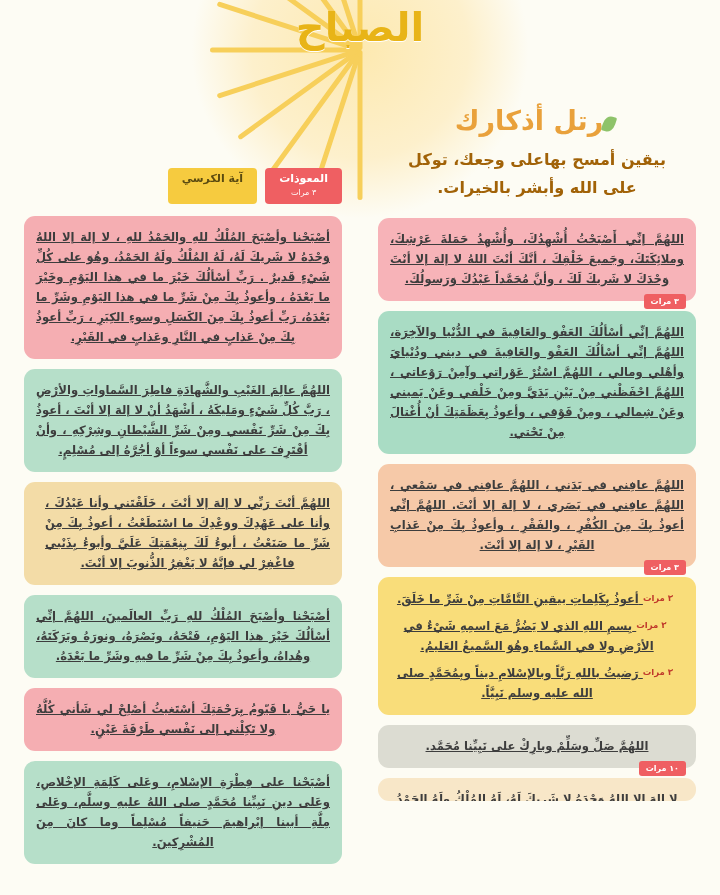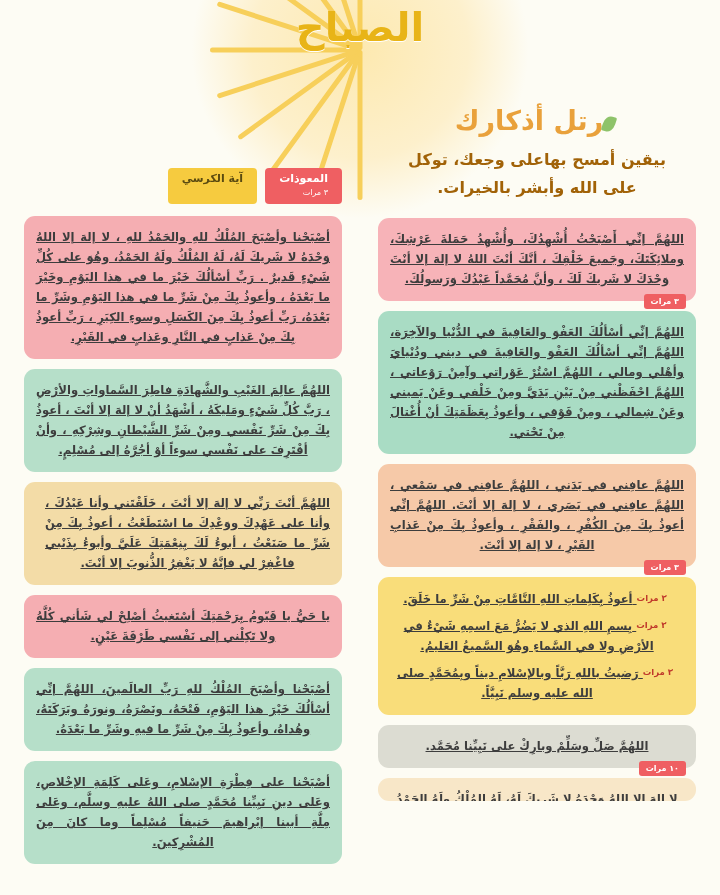--- a/index.html
+++ b/index.html
@@ -107,21 +107,21 @@
     margin-bottom: 2px;
     padding-top: 72px;
   }
   .pill {
     font-size: 11px;
     font-weight: bold;
     color: #ffffff;
     border-radius: 4px;
     padding: 4px 14px;
     line-height: 14px;
-    text-align: right;
+    text-align: center;
   }
   .pill-red { background: #ef5f62; }
   .pill-yellow { background: #f6cb3f; color: #5a4a10; }
   .pill-sub { font-size: 8px; font-weight: normal; display:block; }
 
   
   .card {
     position: relative;
     border-radius: 11px;
     padding: 11px 12px 12px 12px;
@@ -211,21 +211,21 @@
       </div>
 
       <div class="card c-peach">
         <span>اللهُمَّ عافِني في بَدَني ، اللهُمَّ عافِني في سَمْعي ، اللهُمَّ عافِني في بَصَري ، لا إلهَ إلا أنْتَ. اللهُمَّ إنِّي أعوذُ بِكَ مِنَ الكُفْرِ ، والفَقْرِ ، وأعوذُ بِكَ مِنْ عَذابِ القَبْرِ ، لا إلهَ إلا أنْتَ.</span>
         <span class="count-badge">٣ مرات</span>
       </div>
 
       <div class="card c-yellow center">
         <span class="sub-line">
           <span class="inline-count">٣ مرات</span>
-          <span>أعوذُ بِكَلِماتِ اللهِ التَّامَّاتِ مِنْ شَرِّ ما خَلَقَ.</span>
+          <span>أعوذُ بِكَلِماتِ بيقينِ التَّامَّاتِ مِنْ شَرِّ ما خَلَقَ.</span>
         </span>
         <span class="sub-line">
           <span class="inline-count">٣ مرات</span>
           <span>بِسمِ اللهِ الذي لا يَضُرُّ مَعَ اسمِهِ شَيْءٌ في الأرْضِ ولا في السَّماءِ وهُوَ السَّميعُ العَليمُ.</span>
         </span>
         <span class="sub-line">
           <span class="inline-count">٣ مرات</span>
           <span>رَضيتُ باللهِ رَبَّاً وبالإسْلامِ ديناً وبِمُحَمَّدٍ صلى الله عليه وسلم نَبِيَّاً.</span>
         </span>
       </div>
@@ -258,28 +258,28 @@
       </div>
 
       <div class="card c-mint">
         <span>اللهُمَّ عالِمَ الغَيْبِ والشَّهادَةِ فاطِرَ السَّماواتِ والأرْضِ ، رَبَّ كُلِّ شَيْءٍ ومَليكَهُ ، أشْهَدُ أنْ لا إلهَ إلا أنْتَ ، أعوذُ بِكَ مِنْ شَرِّ نَفْسي ومِنْ شَرِّ الشَّيْطانِ وشِرْكِهِ ، وأنْ أقْتَرِفَ على نَفْسي سوءاً أوْ أجُرَّهُ إلى مُسْلِمٍ.</span>
       </div>
 
       <div class="card c-sand">
         <span>اللهُمَّ أنْتَ رَبِّي لا إلهَ إلا أنْتَ ، خَلَقْتَني وأنا عَبْدُكَ ، وأنا على عَهْدِكَ ووَعْدِكَ ما اسْتَطَعْتُ ، أعوذُ بِكَ مِنْ شَرِّ ما صَنَعْتُ ، أبوءُ لَكَ بِنِعْمَتِكَ عَلَيَّ وأبوءُ بِذَنْبي فاغْفِرْ لي فإنَّهُ لا يَغْفِرُ الذُّنوبَ إلا أنْتَ.</span>
       </div>
 
+      <div class="card c-mint">
+        <span>أصْبَحْنا وأصْبَحَ المُلْكُ للهِ رَبِّ العالَمينَ، اللهُمَّ إنِّي أسْألُكَ خَيْرَ هذا اليَوْمِ، فَتْحَهُ، ونَصْرَهُ، ونورَهُ وبَرَكَتَهُ، وهُداهُ، وأعوذُ بِكَ مِنْ شَرِّ ما فيهِ وشَرِّ ما بَعْدَهُ.</span>
+      </div>
+
       <div class="card c-rose">
         <span>يا حَيُّ يا قَيّومُ بِرَحْمَتِكَ أسْتَغيثُ أصْلِحْ لي شَأني كُلَّهُ ولا تَكِلْني إلى نَفْسي طَرْفَةَ عَيْنٍ.</span>
       </div>
 
       <div class="card c-mint">
-        <span>أصْبَحْنا وأصْبَحَ المُلْكُ للهِ رَبِّ العالَمينَ، اللهُمَّ إنِّي أسْألُكَ خَيْرَ هذا اليَوْمِ، فَتْحَهُ، ونَصْرَهُ، ونورَهُ وبَرَكَتَهُ، وهُداهُ، وأعوذُ بِكَ مِنْ شَرِّ ما فيهِ وشَرِّ ما بَعْدَهُ.</span>
-      </div>
-
-      <div class="card c-mint">
         <span>أصْبَحْنا على فِطْرَةِ الإسْلامِ، وعَلى كَلِمَةِ الإخْلاصِ، وعَلى دينِ نَبِيِّنا مُحَمَّدٍ صلى اللهُ عليهِ وسلَّم، وعَلى مِلَّةِ أبينا إبْراهيمَ حَنيفاً مُسْلِماً وما كانَ مِنَ المُشْرِكينَ.</span>
       </div>
 
     </div>
 
   </div>
 </div>
 
 </body></html>

